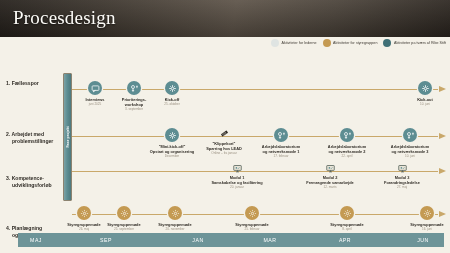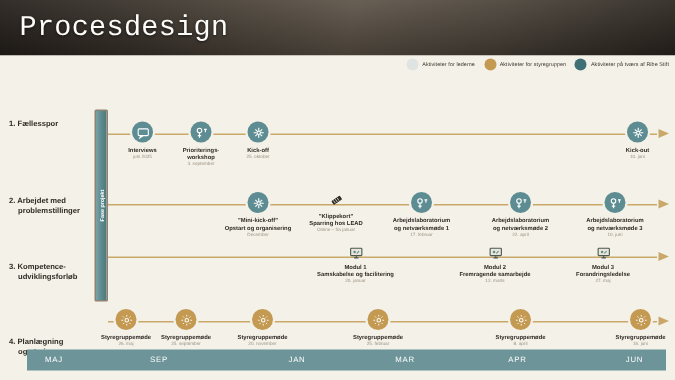--- a/index.html
+++ b/index.html
@@ -15,21 +15,21 @@
     position:absolute; left:0; top:0; width:450px; height:37px;
     background:linear-gradient(100deg,#241f1a 0%,#3b342c 22%,#5d5348 52%,#4a4239 74%,#2b251f 100%);
     overflow:hidden;
   }
   .header:after{
     content:""; position:absolute; left:0; top:0; width:450px; height:37px;
     background:linear-gradient(180deg,rgba(255,255,255,.07),rgba(0,0,0,.25));
   }
   .title {
     position:absolute; left:13px; top:7px;
-    font-family:Liberation Mono, monospace;
+    font-family:Liberation Serif, serif;
     font-size:19px; color:#fdfcf8; letter-spacing:.2px;
     text-shadow:0 1px 2px rgba(0,0,0,.6);
     z-index:2;
   }
 
   
   .legend {
     position:absolute; right:4px; top:39px;
     display:flex; align-items:center; gap:6px;
     z-index:3;

